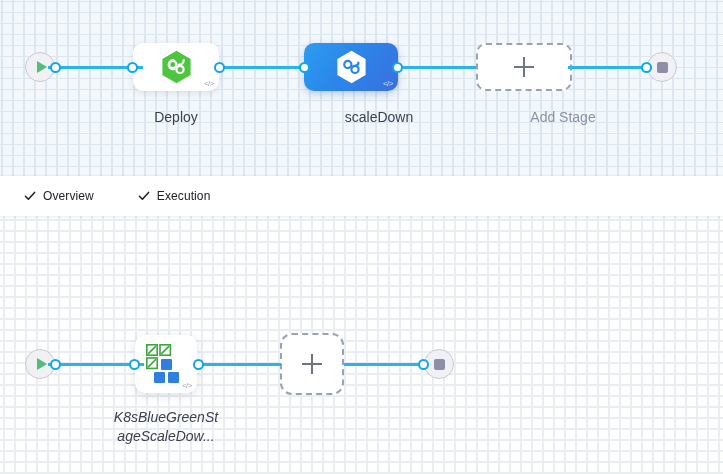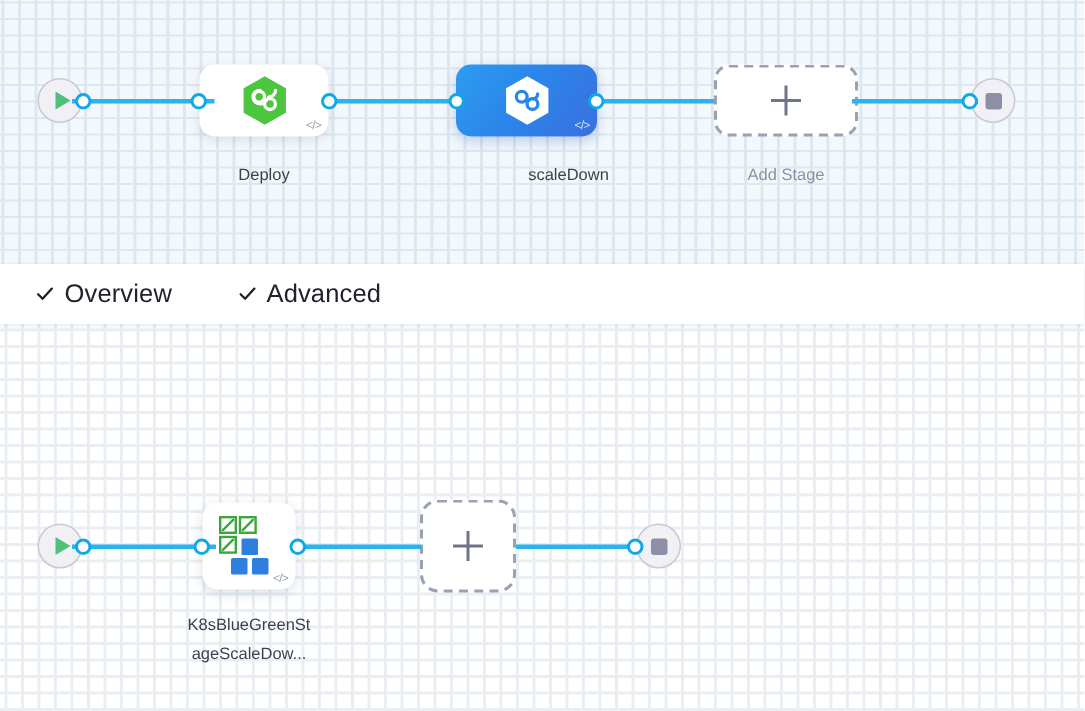--- a/index.html
+++ b/index.html
@@ -90,21 +90,21 @@
     user-select: none;
   }
   .tab .tick {
     display: block;
     width: 12px;
     height: 12px;
     flex: 0 0 auto;
   }
   .tab .tick svg { display: block; }
   .tab-label {
-    font-size: 17px;
+    font-size: 12px;
     color: #22222a;
     letter-spacing: 0.1px;
     white-space: nowrap;
   }
   .tab.active .tab-label {
     font-weight: bold;
     color: #0b0b12;
   }
   .tab.active::after {
     content: "";
@@ -190,27 +190,27 @@
     line-height: 1;
     color: #9aa3b2;
     font-family: "Liberation Sans", sans-serif;
     letter-spacing: -0.5px;
   }
   .stage-card.selected .code-badge { color: #cfe4fb; }
 
   .node-caption {
     position: absolute;
     text-align: center;
-    font-size: 11px;
+    font-size: 14px;
     color: #3b3f50;
     line-height: 19px;
     white-space: nowrap;
   }
-  .node-caption.wrap { white-space: normal; }
-  .caption-muted { color: #8c90a4; }
+  .node-caption.wrap { white-space: normal; font-style: italic; }
+  .caption-muted { color: #8c90a4; margin-left: 39px; }
 
   
   .add-box {
     border: 2px dashed #9ba0b5;
     background: #ffffff;
     box-sizing: border-box;
     display: flex;
     align-items: center;
     justify-content: center;
     position: relative;
@@ -337,21 +337,21 @@
 
 
 
 
       <div class="tab">
         <span class="tick">
           <svg width="12" height="12" viewBox="0 0 12 12">
               <path d="M1.4 6.2 L4.4 9.2 L10.6 2.4" fill="none" stroke="#1d1d24" stroke-width="1.5" stroke-linecap="round" stroke-linejoin="round"></path>
             </svg>
         </span>
-        <span class="tab-label">Advanced</span>
+        <span class="tab-label">Execution</span>
       </div>
 
     </div>
   </div>
 
   <div class="step-canvas">
 
     <div class="link" style="left:48px; top:147px; width:96px;"></div>
     <div class="link" style="left:199px; top:147px; width:82px;"></div>
     <div class="link" style="left:344px; top:147px; width:84px;"></div>

